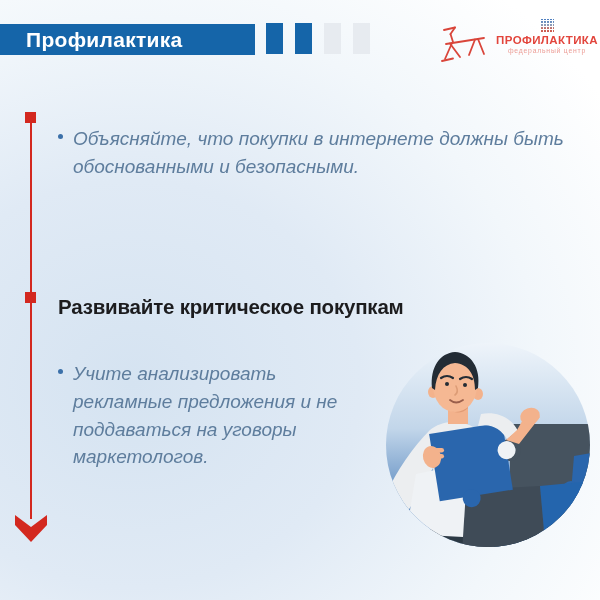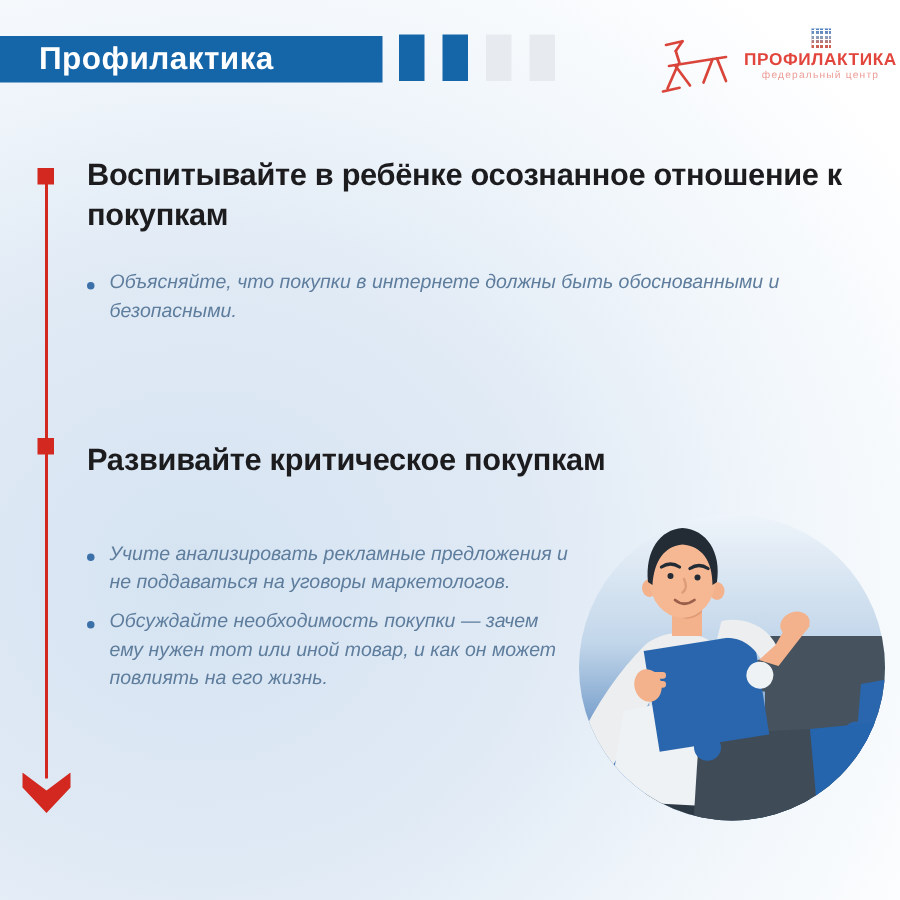--- a/index.html
+++ b/index.html
@@ -44,21 +44,21 @@
   .s1{top:103px;width:532px;}
   .s2{top:293px;width:470px;}
   .section h2{
     margin:0;font-size:20.5px;font-weight:800;color:#1c1c1e;
     line-height:1.32;letter-spacing:-.2px;
   }
   .bullets{list-style:none;margin:22px 0 0 0;padding:0;}
   .s2 .bullets{width:322px;margin-top:40px;}
   .bullets li{
     position:relative;padding-left:15px;margin-bottom:7px;
-    font-style:italic;font-size:13px;line-height:1.46;color:#5e7d9d;
+    font-style:italic;font-size:19px;line-height:1.46;color:#5e7d9d;
   }
   .bullets li::before{
     content:"";position:absolute;left:0;top:9px;width:5px;height:5px;
     border-radius:50%;background:#3b70a9;
   }
   
   .illus{position:absolute;left:378px;top:338px;width:220px;height:215px;}
 </style>
 </head>
 <body>
@@ -96,31 +96,29 @@
 </div>
 
 <div class="tl-line"></div>
 <div class="tl-marker tl-m1"></div>
 <div class="tl-marker tl-m2"></div>
 <svg class="tl-arrow" width="36" height="28" viewBox="0 0 36 28">
   <polygon points="2,0 18,12 34,0 34,10 18,27 2,10" fill="#d3281f"></polygon>
 </svg>
 
 <div class="section s1">
-  <h2>Воспитывайте в ребёнке осознанное отношение к покупкам</h2>
   <ul class="bullets">
     <li>Объясняйте, что покупки в интернете должны быть обоснованными и безопасными.</li>
   </ul>
 </div>
 
 <div class="section s2">
   <h2>Развивайте критическое покупкам</h2>
   <ul class="bullets">
     <li>Учите анализировать рекламные предложения и не поддаваться на уговоры маркетологов.</li>
-    <li>Обсуждайте необходимость покупки — зачем ему нужен тот или иной товар, и как он может повлиять на его жизнь.</li>
   </ul>
 </div>
 
 <svg class="illus" viewBox="0 0 220 215">
   <defs>
     <linearGradient id="cg" x1="0" y1="0" x2="0" y2="1">
       <stop offset="0" stop-color="#eef4fa"></stop>
       <stop offset="0.42" stop-color="#c2d6ea"></stop>
       <stop offset="1" stop-color="#1d5ca6"></stop>
     </linearGradient>

